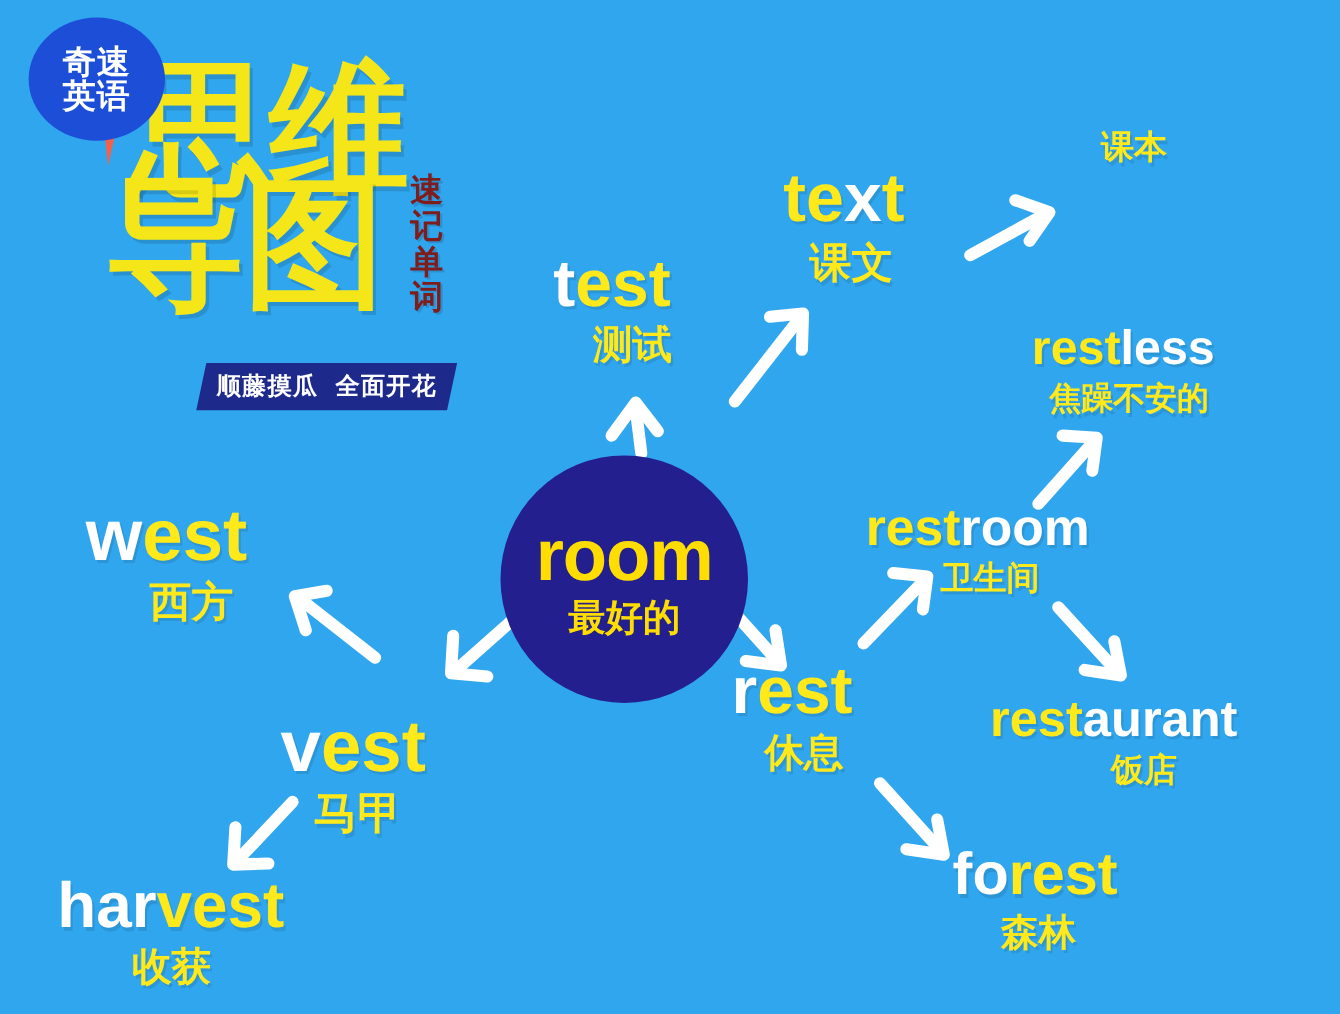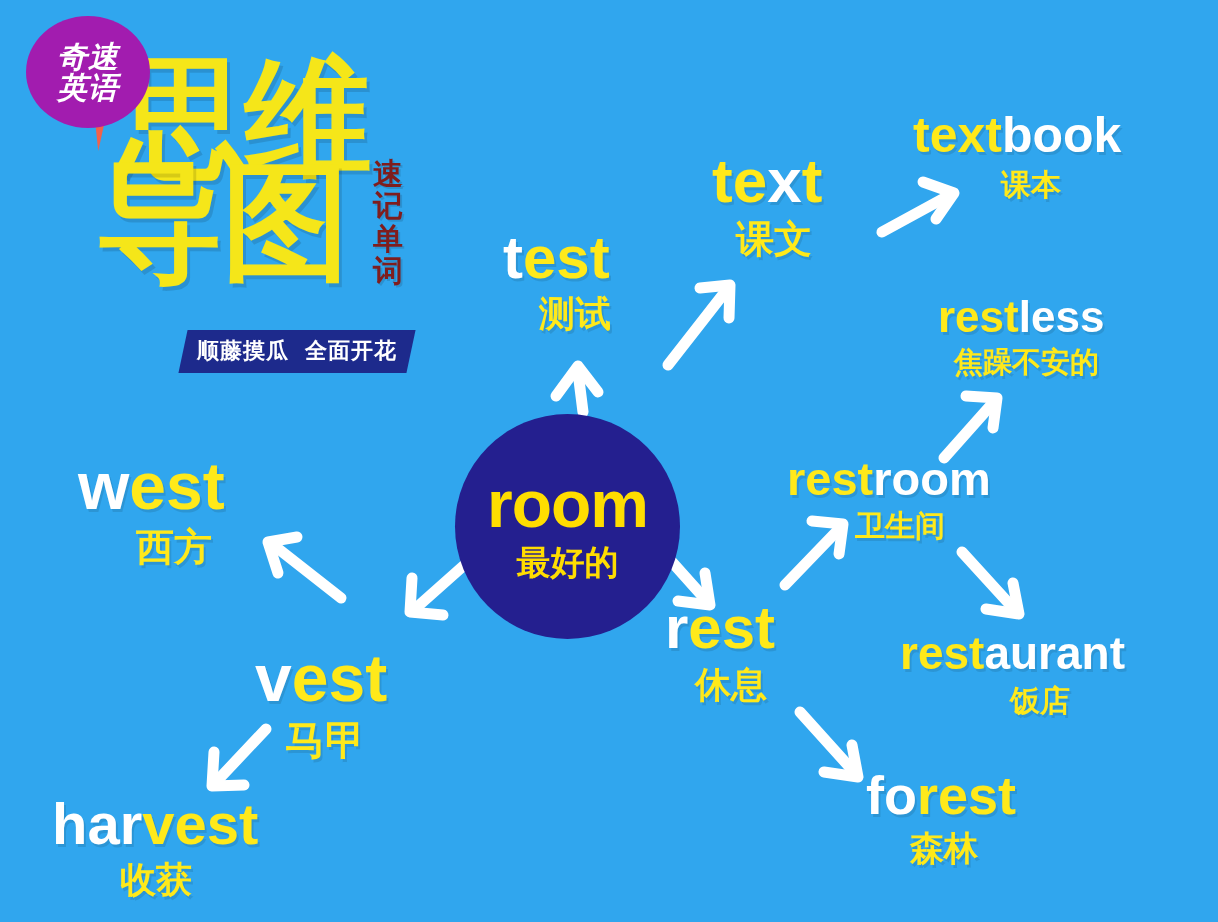--- a/index.html
+++ b/index.html
@@ -9,24 +9,23 @@
     font-family:"Liberation Sans","DejaVu Sans",sans-serif;
     position:relative;
   }
   #stage{position:absolute;inset:0;}
 
   
   .logo-wrap{position:absolute;left:0;top:0;width:470px;height:390px;}
 
   .badge{
     position:absolute;left:26px;top:16px;width:124px;height:112px;
-    background:#a21caf;border-radius:50% 50% 50% 50%;
+    background:#1d4ed8;border-radius:50% 50% 50% 50%;
     display:flex;flex-direction:column;align-items:center;justify-content:center;
     z-index:6;
-    font-style:italic;
   }
   .badge span{
     color:#ffffff;font-weight:bold;font-size:30px;line-height:1.05;
     letter-spacing:1px;
     font-family:"DejaVu Sans","Liberation Sans",sans-serif;
   }
   .badge-tail{
     position:absolute;left:96px;top:108px;width:0;height:0;z-index:5;
     border-left:14px solid #f2614b;
     border-right:6px solid transparent;
@@ -195,23 +194,20 @@
   </div>
 
   <div class="node" style="left:712px;top:150px;">
     <span class="en" style="font-size:62px;">
       <span class="hl">te</span><span class="pl">x</span><span class="hl">t</span>
     </span>
     <span class="cn" style="font-size:38px;margin-top:8px;margin-left:24px;">课文</span>
   </div>
 
   <div class="node" style="left:913px;top:110px;">
-    <span class="en" style="font-size:50px;">
-      <span class="hl">text</span><span class="pl">book</span>
-    </span>
     <span class="cn" style="font-size:30px;margin-top:10px;margin-left:88px;">课本</span>
   </div>
 
   <div class="node" style="left:938px;top:295px;">
     <span class="en" style="font-size:44px;">
       <span class="hl">rest</span><span class="pl">less</span>
     </span>
     <span class="cn" style="font-size:29px;margin-top:9px;margin-left:16px;">焦躁不安的</span>
   </div>
 

